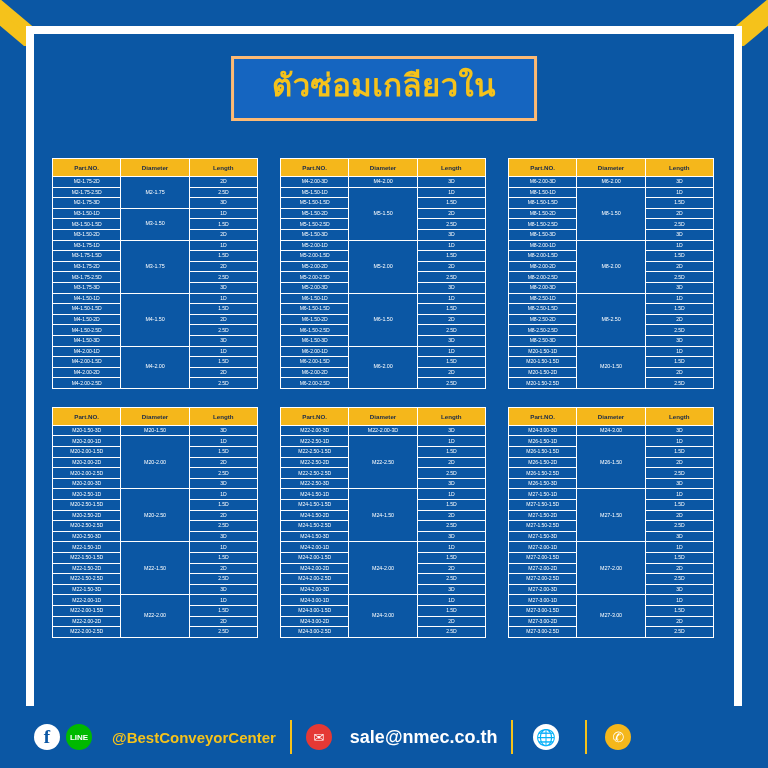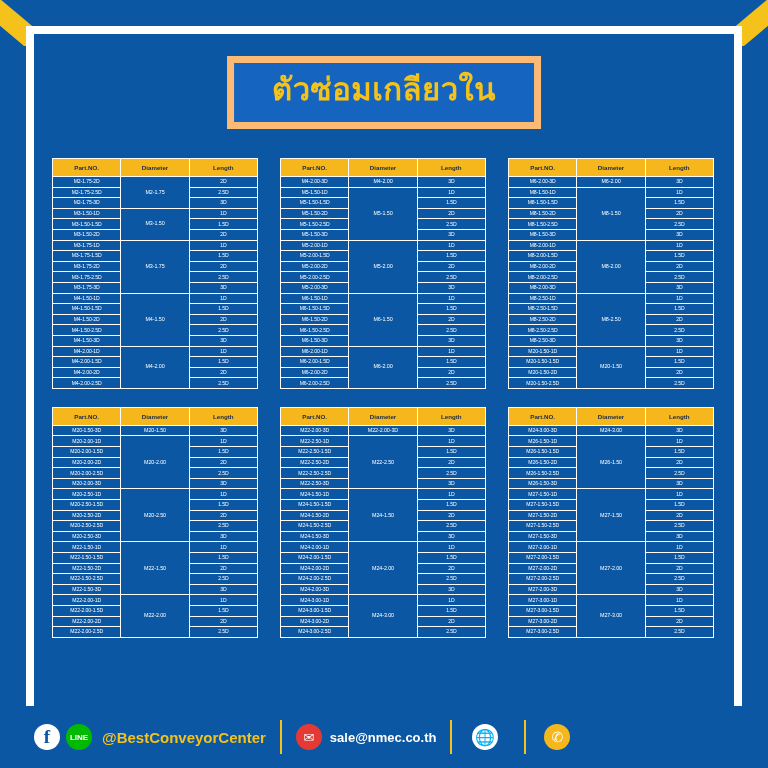--- a/index.html
+++ b/index.html
@@ -32,21 +32,21 @@
   .inner-blue{
     position:absolute;left:8px;top:8px;width:700px;height:672px;
     background:#0b57a4;
   }
 
   
   .title-box{
     position:absolute;left:50%;transform:translateX(-50%);
     top:22px;
     background:#1565c0;
-    border:7px solid #fdba74;
+    border:3px solid #fdba74;
     padding:8px 38px 12px 38px;
   }
   .title-box .title-text{
     color:#f5c21b;
     font-size:31px;
     font-weight:bold;
     letter-spacing:.5px;
     line-height:1.25;
     white-space:nowrap;
   }
@@ -93,21 +93,21 @@
   .circle{
     width:26px;height:26px;border-radius:50%;
     display:flex;align-items:center;justify-content:center;
     flex:none;
   }
   .c-fb{background:#ffffff;color:#0b57a4;font-weight:bold;font-size:19px;font-family:"Liberation Serif",serif;}
   .c-line{background:#00b900;color:#ffffff;font-size:8px;font-weight:bold;}
   .c-mail{background:#e53935;color:#ffffff;font-size:13px;}
   .c-web{background:#ffffff;color:#0b57a4;font-size:16px;}
   .c-phone{background:#f5b71b;color:#ffffff;font-size:14px;}
-  .f-text{font-weight:bold;}
+  .f-text{font-weight:bold;margin-left:10px;}
   .f-yellow{color:#f5c21b;}
   .f-white{color:#ffffff;}
 </style>
 </head>
 <body>
 
 <div class="corner tl">
     <span></span>
     <span></span>
     <span></span>
@@ -738,21 +738,21 @@
         <span>LINE</span>
       </div>
   </div>
   <div style="width:10px"></div>
   <div class="f-text f-yellow" style="font-size:15px">@BestConveyorCenter</div>
   <div style="width:14px"></div>
   <div class="f-sep"></div>
   <div style="width:14px"></div>
   <div class="circle c-mail">✉</div>
   <div style="width:8px"></div>
-  <div class="f-text f-white" style="font-size:13px">sale@nmec.co.th</div>
+  <div class="f-text f-white" style="font-size:18px">sale@nmec.co.th</div>
   <div style="width:14px"></div>
   <div class="f-sep"></div>
   <div style="width:20px"></div>
   <div class="circle c-web">🌐</div>
   <div style="width:8px"></div>
   <div style="width:18px"></div>
   <div class="f-sep"></div>
   <div style="width:18px"></div>
   <div class="circle c-phone">✆</div>
   <div style="width:8px"></div>

